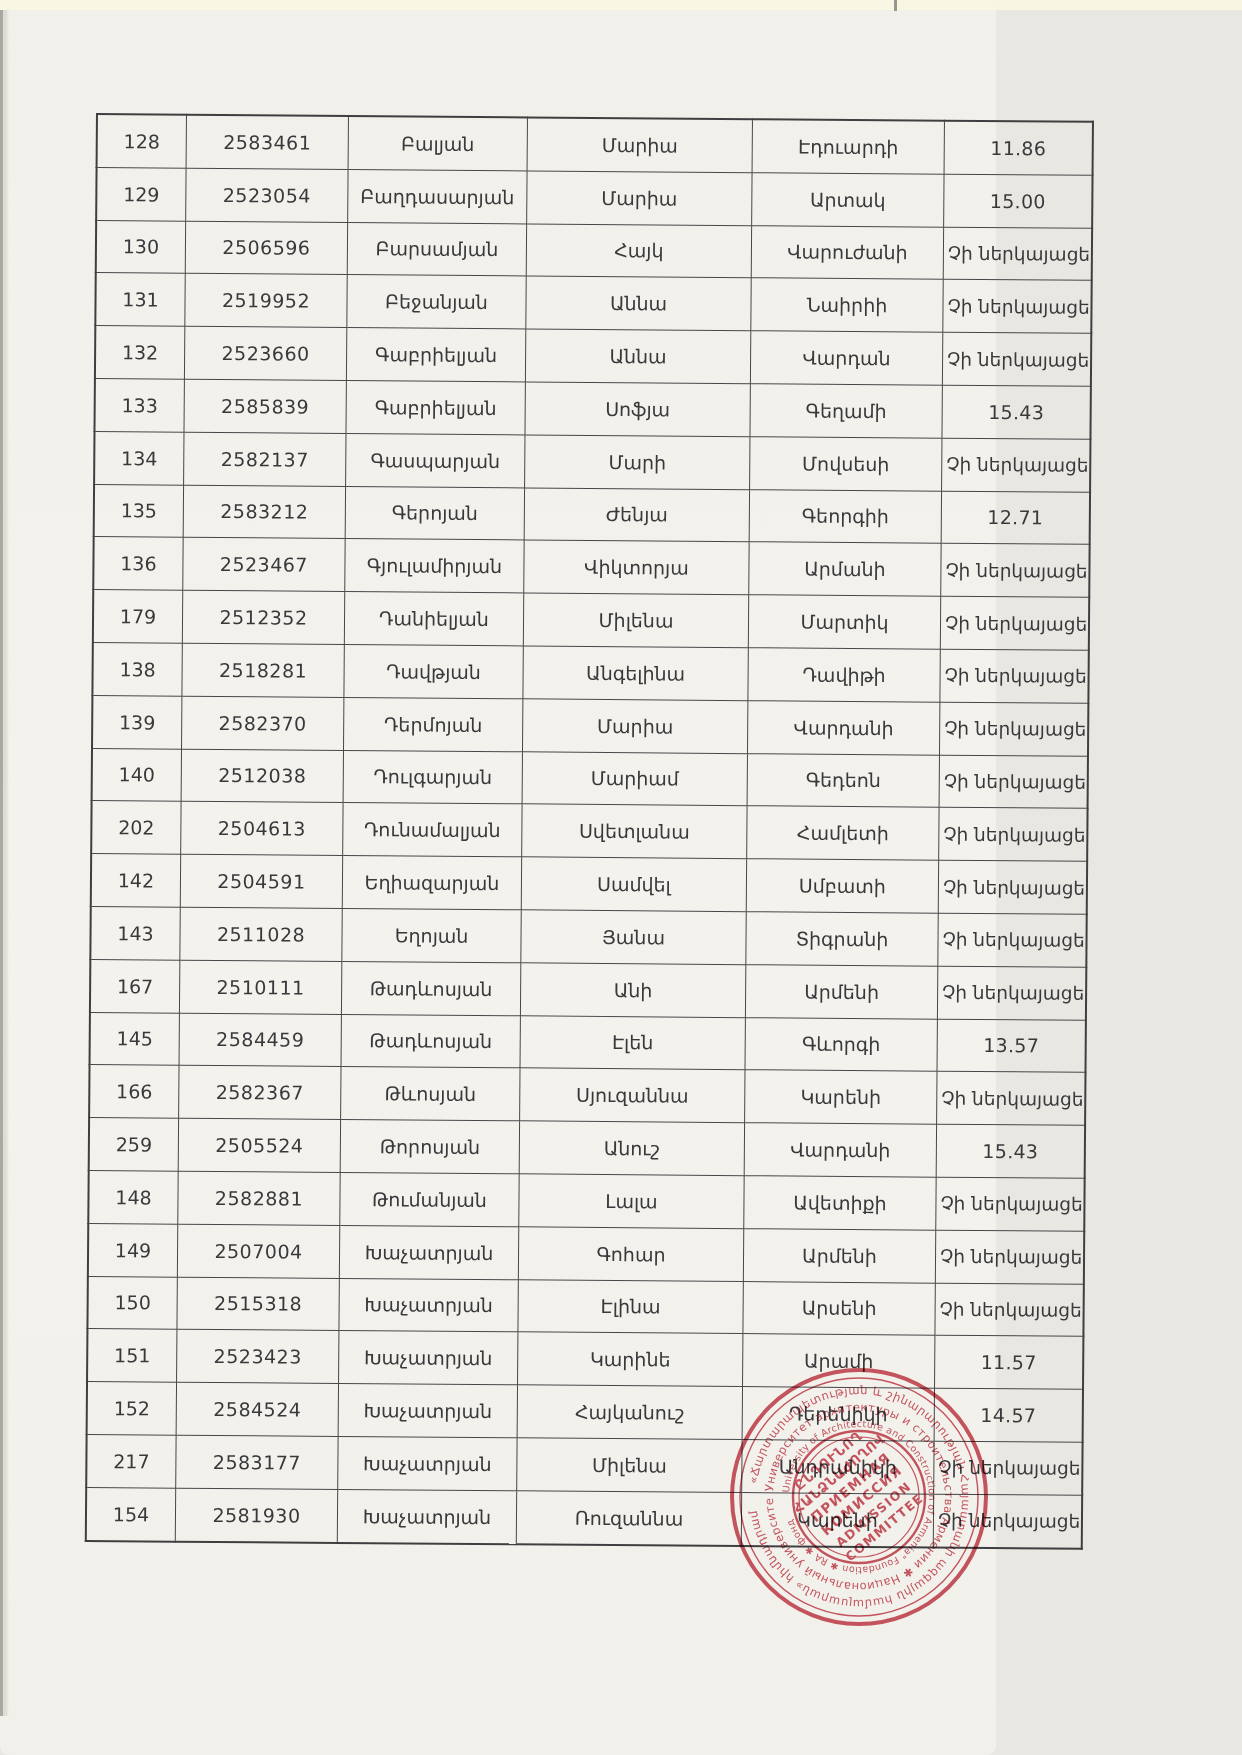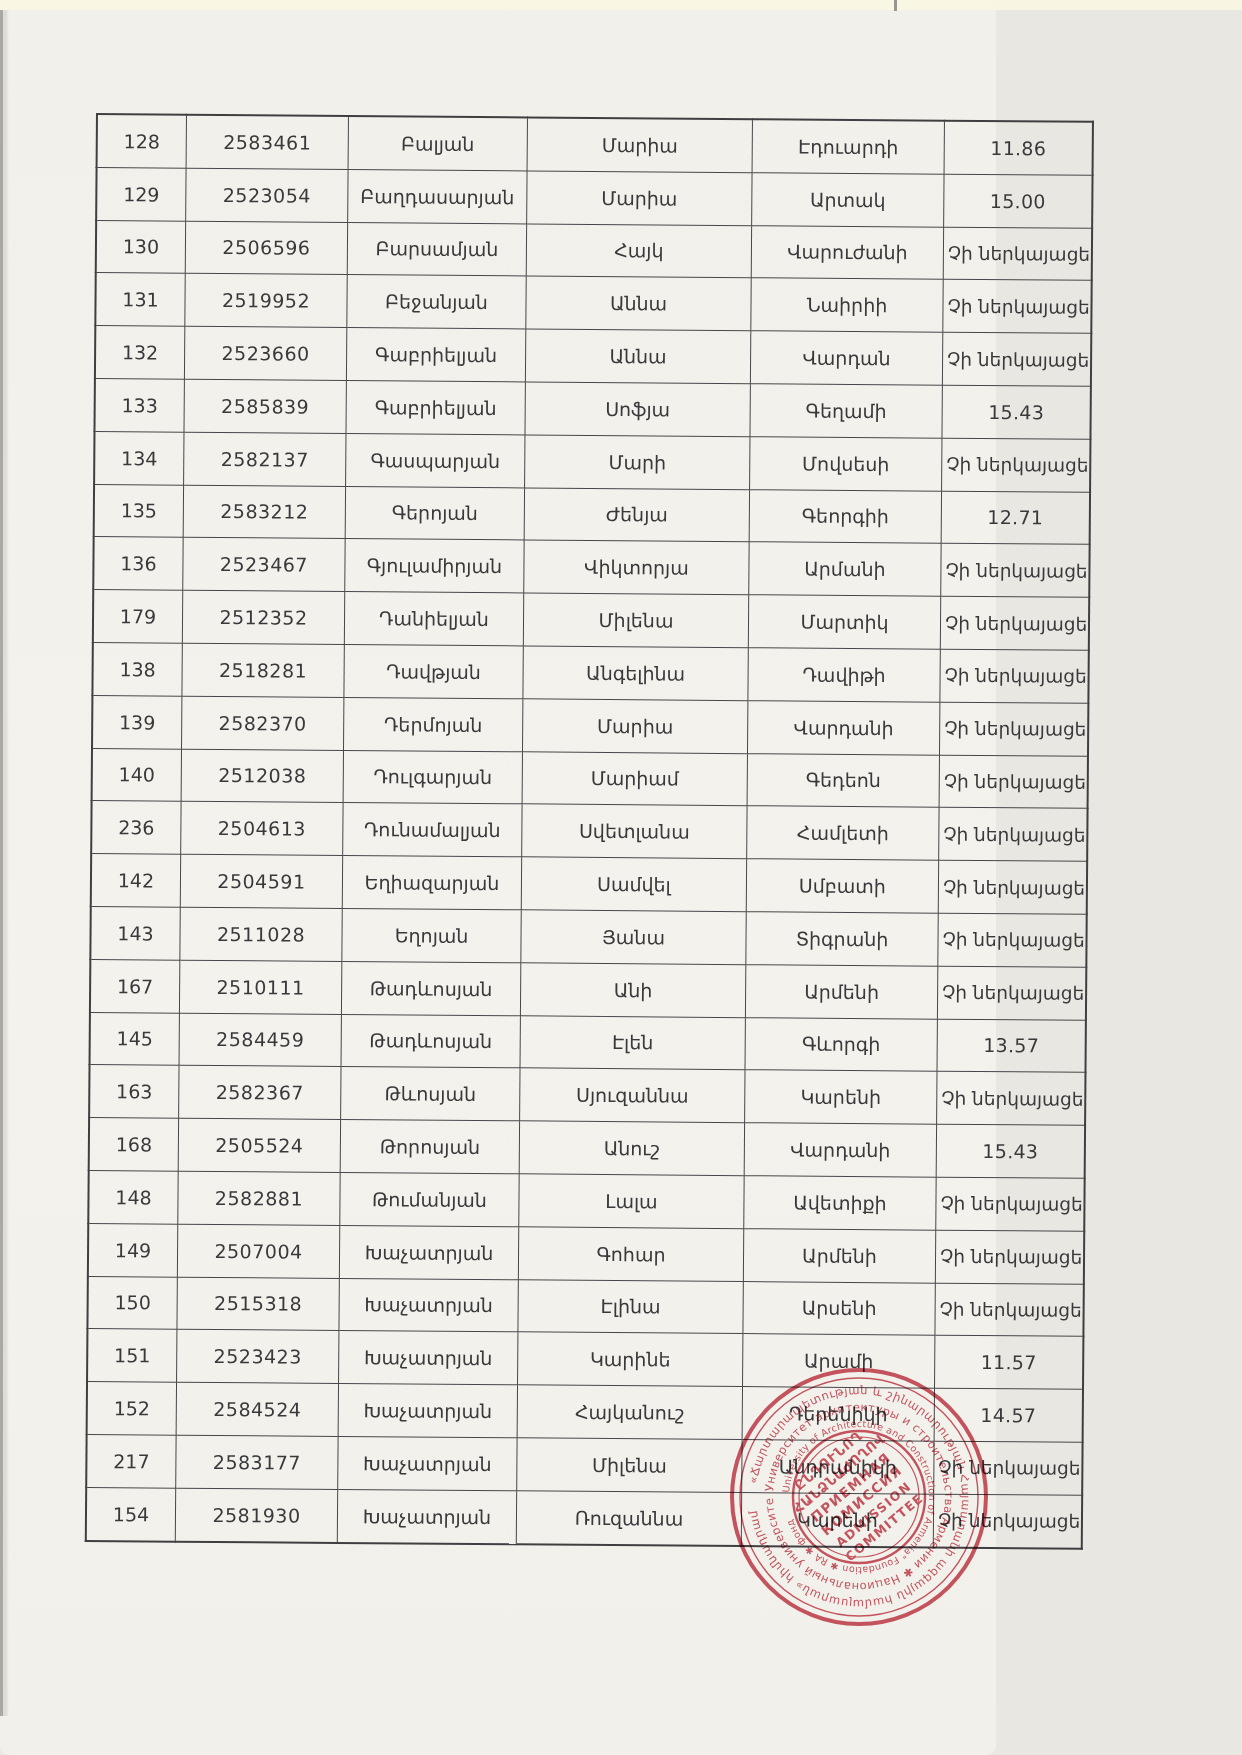--- a/index.html
+++ b/index.html
@@ -164,21 +164,21 @@
         </tr>
         <tr>
           <td class="c-no">140</td>
           <td class="c-id">2512038</td>
           <td class="c-surname">Դուլգարյան</td>
           <td class="c-name">Մարիամ</td>
           <td class="c-patronymic">Գեդեոն</td>
           <td class="c-score score absent">Չի ներկայացել</td>
         </tr>
         <tr>
-          <td class="c-no">236</td>
+          <td class="c-no">202</td>
           <td class="c-id">2504613</td>
           <td class="c-surname">Դունամալյան</td>
           <td class="c-name">Սվետլանա</td>
           <td class="c-patronymic">Համլետի</td>
           <td class="c-score score absent">Չի ներկայացել</td>
         </tr>
         <tr>
           <td class="c-no">142</td>
           <td class="c-id">2504591</td>
           <td class="c-surname">Եղիազարյան</td>
@@ -204,29 +204,29 @@
         </tr>
         <tr>
           <td class="c-no">145</td>
           <td class="c-id">2584459</td>
           <td class="c-surname">Թադևոսյան</td>
           <td class="c-name">Էլեն</td>
           <td class="c-patronymic">Գևորգի</td>
           <td class="c-score score num">13.57</td>
         </tr>
         <tr>
-          <td class="c-no">163</td>
+          <td class="c-no">166</td>
           <td class="c-id">2582367</td>
           <td class="c-surname">Թևոսյան</td>
           <td class="c-name">Սյուզաննա</td>
           <td class="c-patronymic">Կարենի</td>
           <td class="c-score score absent">Չի ներկայացել</td>
         </tr>
         <tr>
-          <td class="c-no">168</td>
+          <td class="c-no">259</td>
           <td class="c-id">2505524</td>
           <td class="c-surname">Թորոսյան</td>
           <td class="c-name">Անուշ</td>
           <td class="c-patronymic">Վարդանի</td>
           <td class="c-score score num">15.43</td>
         </tr>
         <tr>
           <td class="c-no">148</td>
           <td class="c-id">2582881</td>
           <td class="c-surname">Թումանյան</td>

